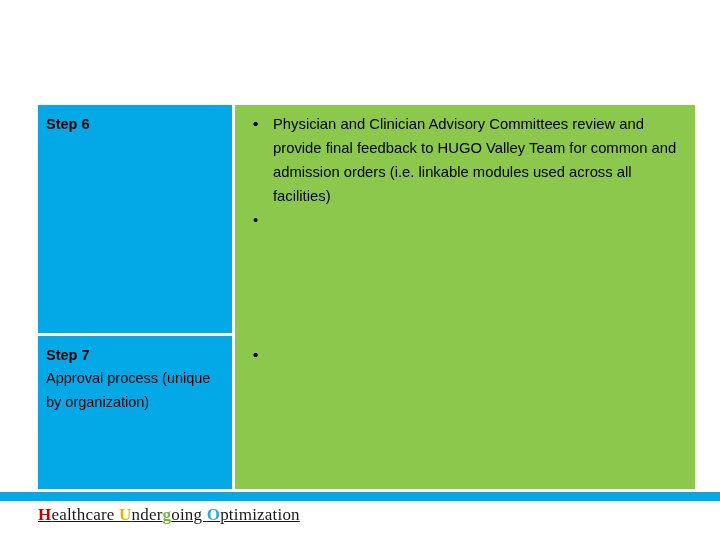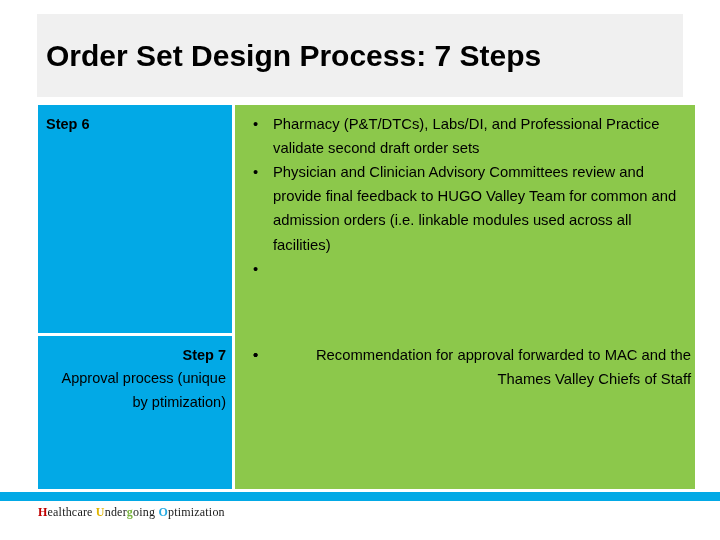--- a/index.html
+++ b/index.html
@@ -54,21 +54,21 @@
     height: 384px;
     border-radius: 22px;
   }
 
   .row {
     position: absolute;
     left: 0;
     width: 100%;
   }
   .row-step6 { top: 0px;   height: 228px; }
-  .row-step7 { top: 231px; height: 153px; text-align: right; }
+  .row-step7 { top: 231px; height: 153px; }
 
   .cell-left {
     position: absolute;
     left: 0;
     top: 0;
     width: 194px;
     height: 100%;
     background: #02a9e6;
     box-sizing: border-box;
     padding: 8px 6px 6px 8px;
@@ -128,81 +128,77 @@
     top: 492px;
     width: 720px;
     height: 9px;
     background: #02a9e6;
   }
   .footer-text {
     position: absolute;
     left: 38px;
     top: 505px;
     font-family: "Liberation Serif", serif;
-    font-size: 12px;
+    font-size: 17px;
     color: #1a1a1a;
     white-space: nowrap;
     letter-spacing: 0.2px;
+    text-decoration: underline;
   }
   .cap-red    { color: #c00000; font-weight: bold; }
   .cap-gold   { color: #e0b400; font-weight: bold; }
   .cap-green  { color: #77b33d; font-weight: bold; }
   .cap-blue   { color: #29abe2; font-weight: bold; }
 </style>
 </head>
 <body>
 
 <div class="slide">
 
-  <div class="title-box">
-    <div class="title-text">Order Set Design Process: 7 Steps</div>
-  </div>
 
   <div class="table">
 
     <div class="green-bridge"></div>
 
     <div class="row row-step6">
       <div class="cell-left">
         <div class="left-text">
           <b>Step 6</b><br>
         </div>
       </div>
       <div class="cell-right">
         <ul class="bullets">
           <li>
             <span class="bullet-dot">•</span>
-            <span>Pharmacy (P&amp;T/DTCs), Labs/DI, and Professional Practice validate second draft order sets</span>
           </li>
           <li>
             <span class="bullet-dot">•</span>
             <span>Physician and Clinician Advisory Committees review and provide final feedback to HUGO Valley Team for common and admission orders (i.e. linkable modules used across all facilities)</span>
           </li>
           <li>
             <span class="bullet-dot">•</span>
           </li>
         </ul>
       </div>
     </div>
 
     <div class="row row-step7">
       <div class="cell-left">
         <div class="left-text">
           <b>Step 7</b><br>
-          <span>Approval process (unique by ptimization)</span>
+          <span>Approval process (unique by organization)</span>
         </div>
       </div>
       <div class="cell-right">
         <ul class="bullets">
           <li>
             <span class="bullet-dot">•</span>
           </li>
           <li>
             <span class="bullet-dot">•</span>
-            <span>Recommendation for approval forwarded to MAC and the Thames Valley Chiefs of Staff</span>
           </li>
         </ul>
       </div>
     </div>
 
   </div>
 
   <div class="footer-bar"></div>
   <div class="footer-text">
     <span class="cap-red">H</span><span>ealthcare </span><span class="cap-gold">U</span><span>nder</span><span class="cap-green">g</span><span>oing </span><span class="cap-blue">O</span><span>ptimization</span>

